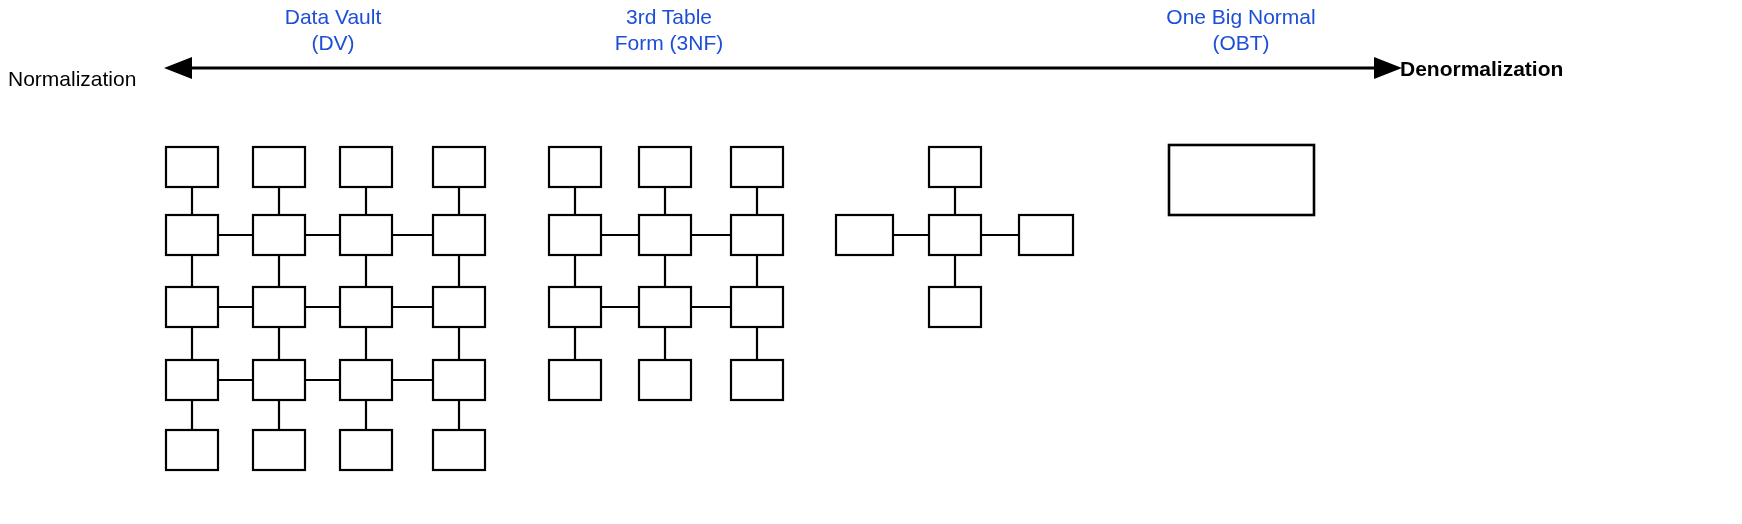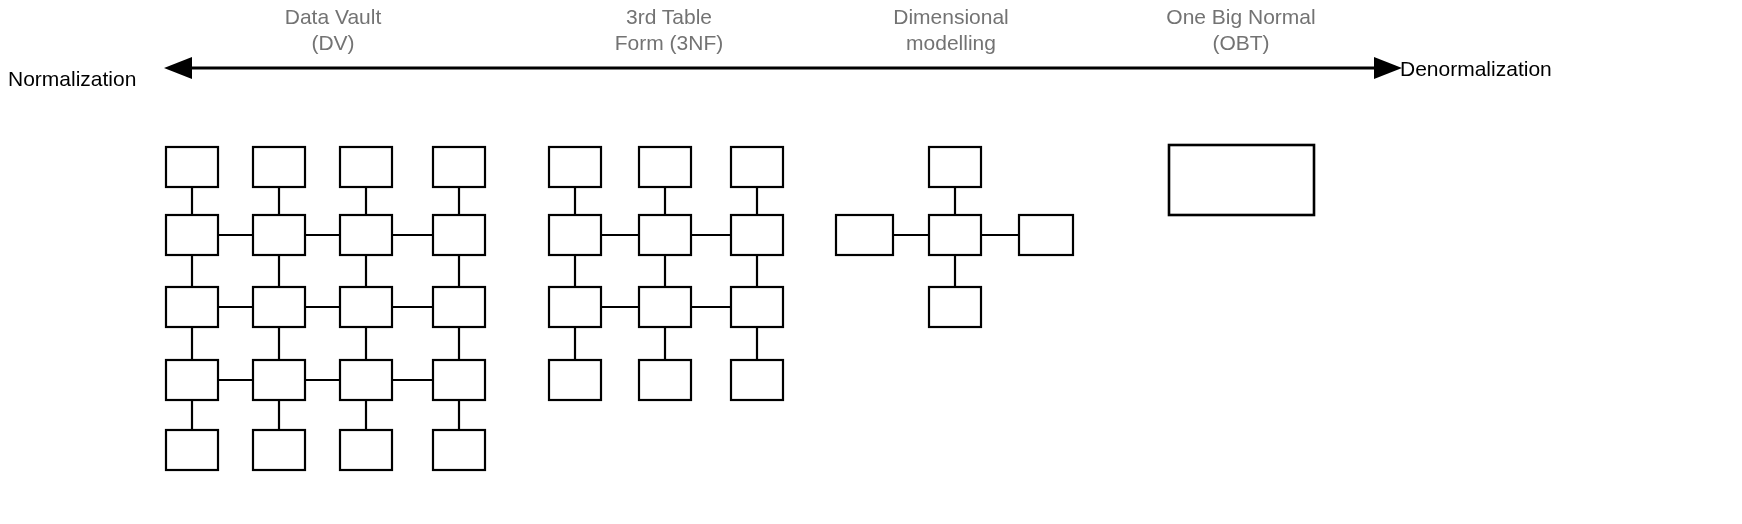--- a/index.html
+++ b/index.html
@@ -31,21 +31,21 @@
     line-height: 25px;
     white-space: nowrap;
     color: #000;
   }
   .col-label {
     position: absolute;
     font-size: 21px;
     line-height: 26px;
     text-align: center;
     white-space: pre-line;
-    color: #737373;
+    color: #1d4ed8;
   }
   .node-box {
     fill: #ffffff;
     stroke: #000000;
     stroke-width: 2.2;
   }
   .big-box {
     fill: #ffffff;
     stroke: #000000;
     stroke-width: 2.6;
@@ -62,28 +62,26 @@
   .arrow-head {
     fill: #000000;
   }
 </style>
 </head>
 <body>
 
 <div id="canvas">
 
   <div class="axis-label" style="left:8px; top:66px;">Normalization</div>
-  <div class="axis-label" style="left:1400px; top:56px;">Denormalization</div>
+  <div class="axis-label" style="left:1400px; top:56px;font-weight:bold;">Denormalization</div>
 
   <div class="col-label" style="left:233px; top:4px; width:200px;">Data Vault
 (DV)</div>
   <div class="col-label" style="left:569px; top:4px; width:200px;">3rd Table
 Form (3NF)</div>
-  <div class="col-label" style="left:851px; top:4px; width:200px;">Dimensional
-modelling</div>
   <div class="col-label" style="left:1141px; top:4px; width:200px;">One Big Normal
 (OBT)</div>
 
   <svg class="layer" viewBox="0 0 1742 524">
 
     <g>
       <line class="axis-line" x1="186" y1="68" x2="1380" y2="68"></line>
       <polygon class="arrow-head" points="164,68 192,57 192,79"></polygon>
       <polygon class="arrow-head" points="1402,68 1374,57 1374,79"></polygon>
     </g>

